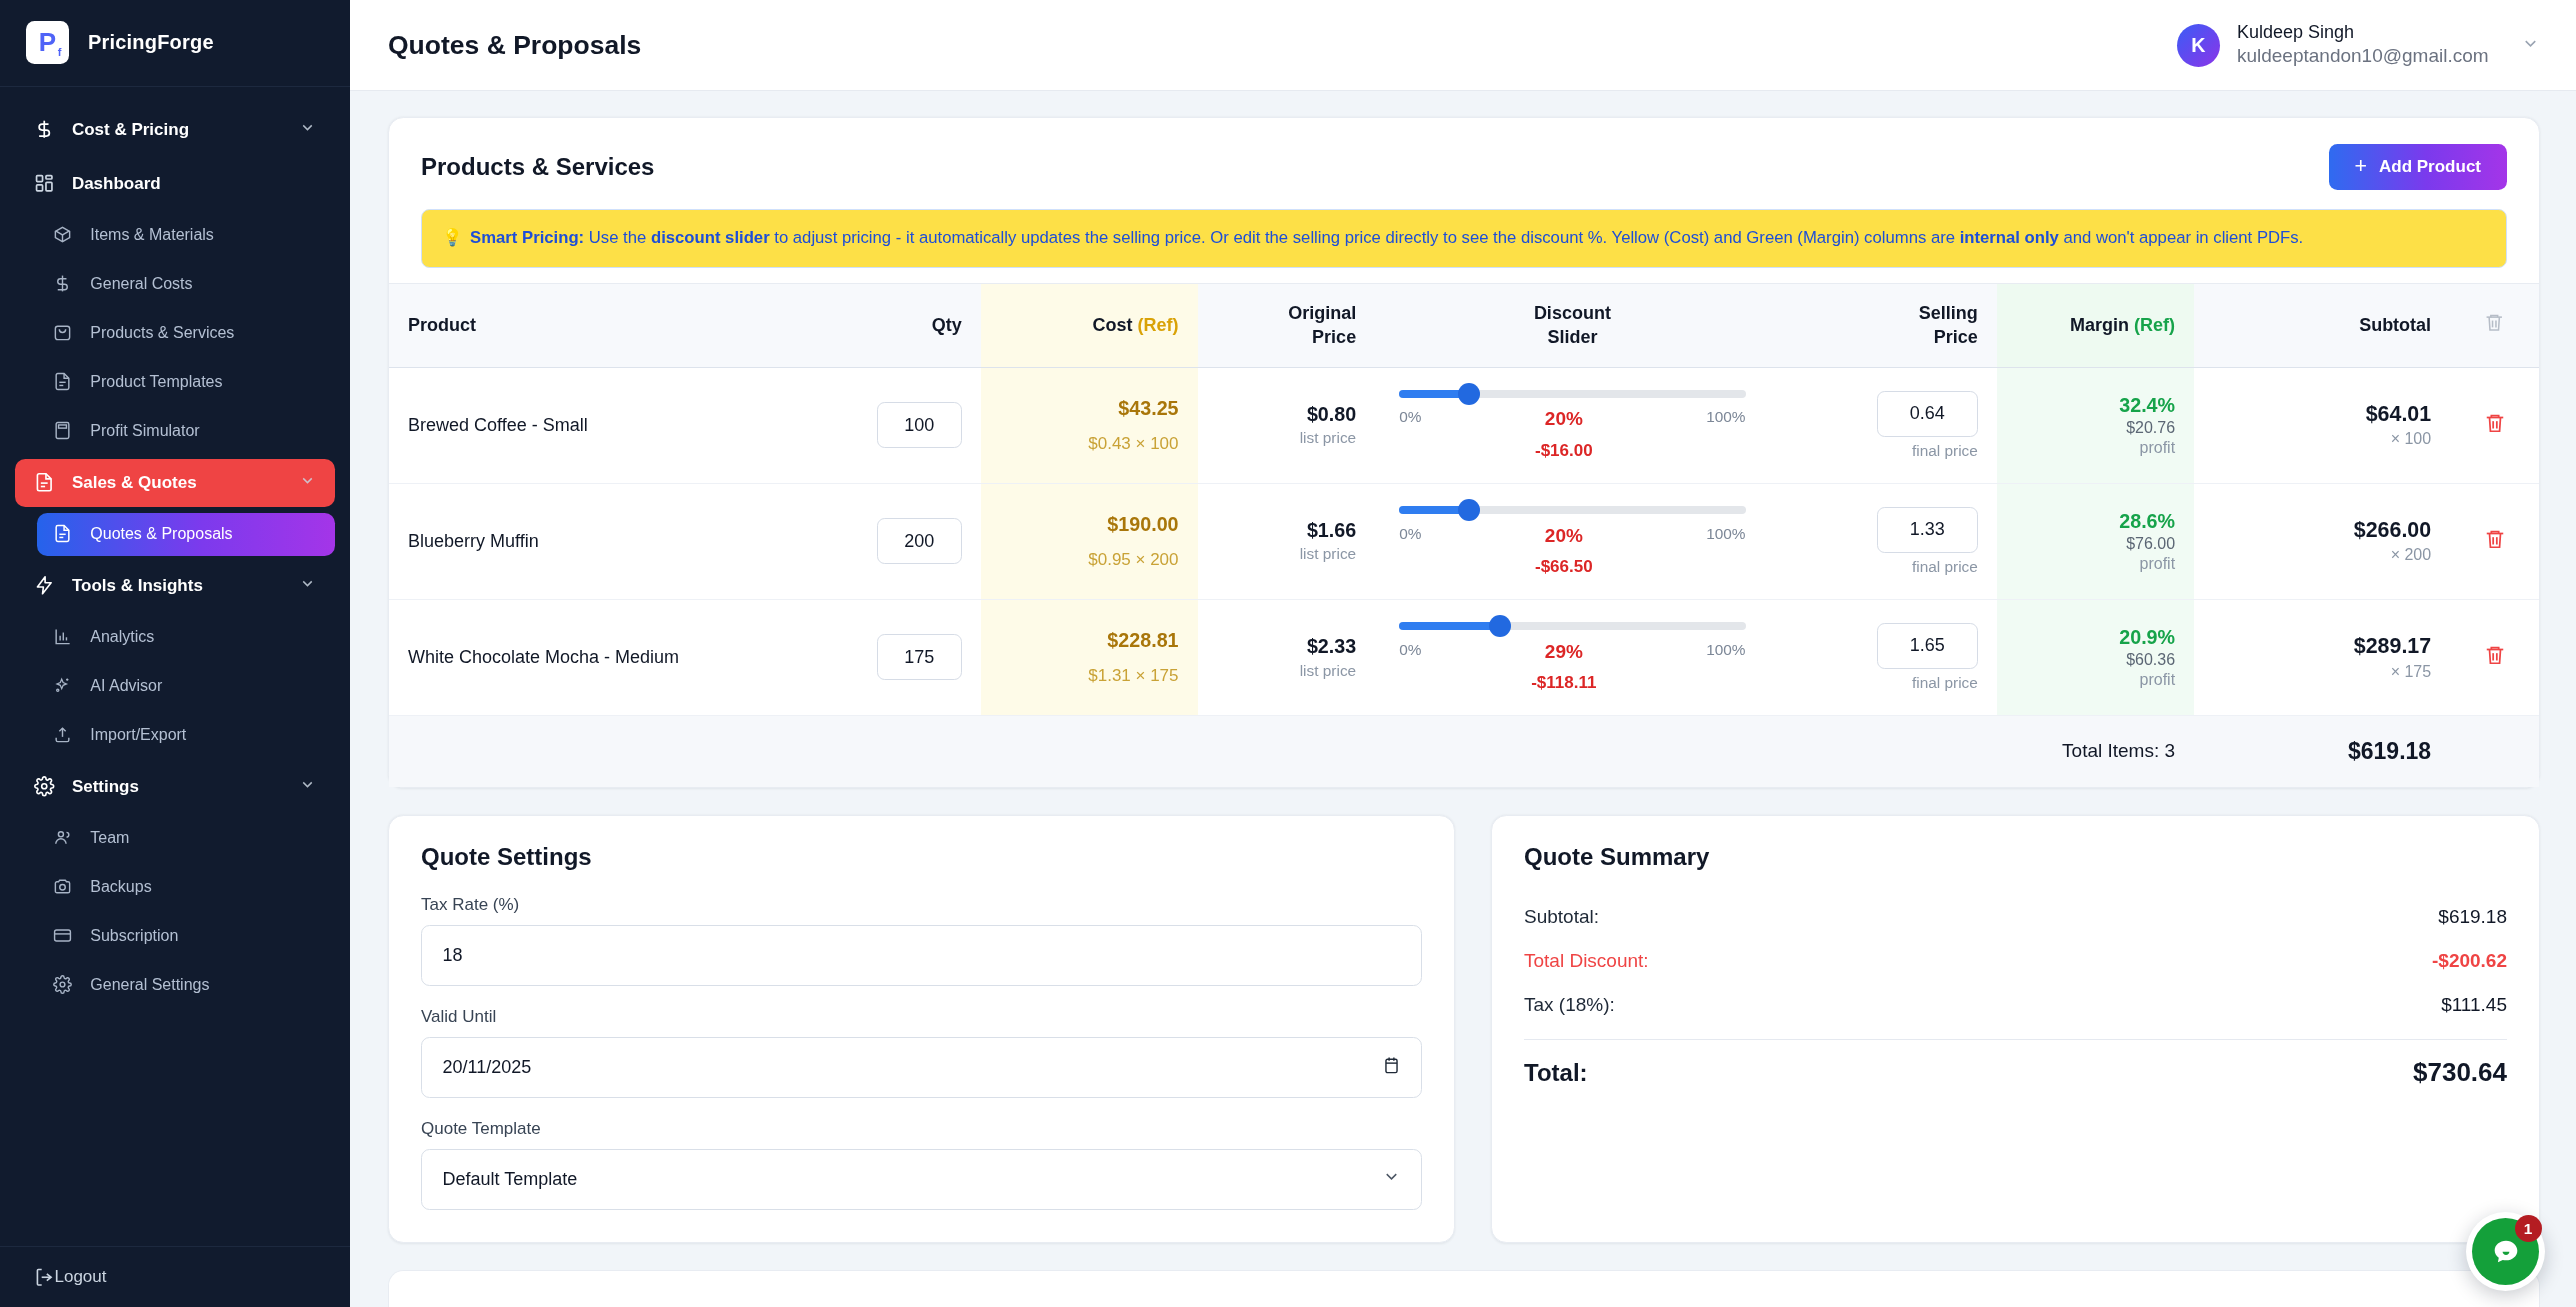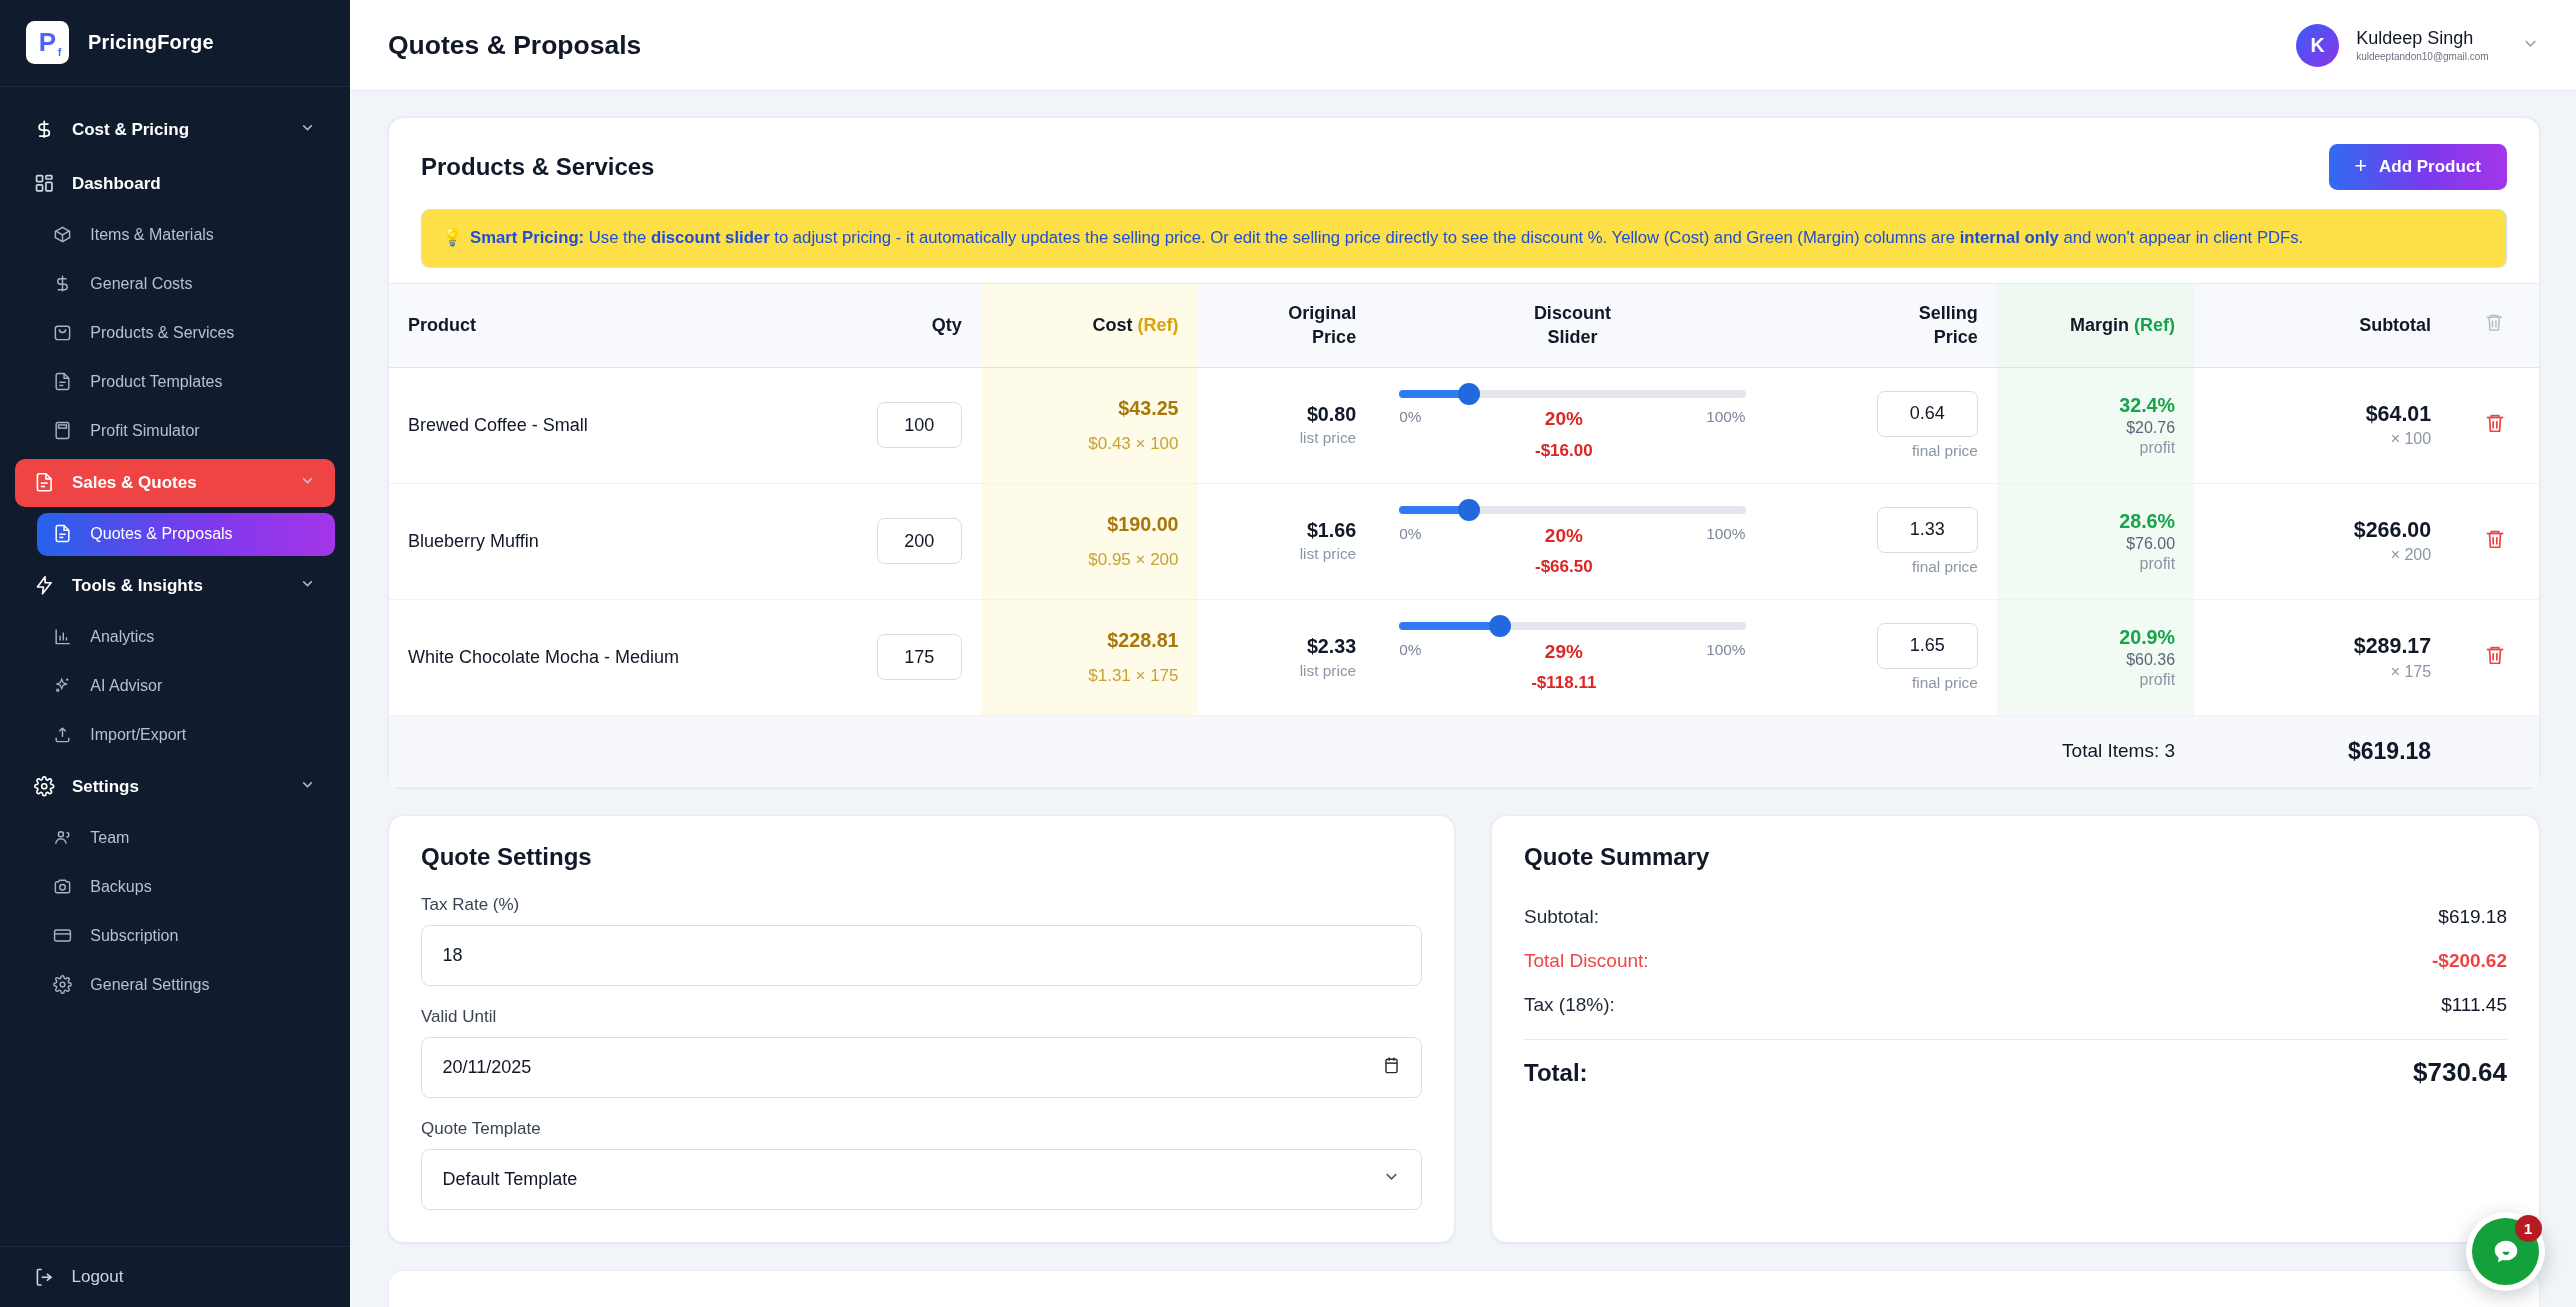--- a/index.html
+++ b/index.html
@@ -60,21 +60,21 @@
   }
   .nav-item .chev { margin-left: auto; opacity: .85; }
   .nav-icon { width: 20.5px; height: 20.5px; flex: 0 0 20.5px; display: block; }
   .nav-icon svg { display: block; }
 
   .logout-wrap {
     border-top: 0.9px solid #1d293f;
     padding: 20.5px 34px;
   }
   .logout {
-    display: flex; align-items: center; gap: 17px;
+    display: flex; align-items: center; 
     font-size: 17px; color: #cbd5e1; cursor: pointer;
   }
 
   
   .main { flex: 1 1 auto; display: flex; flex-direction: column; min-width: 0; background: #f1f5f9; }
 
   .topbar {
     height: 91px; flex: 0 0 91px;
     background: #ffffff;
     display: flex; align-items: center; justify-content: space-between;
@@ -83,21 +83,21 @@
   }
   .page-title { font-size: 26.5px; font-weight: bold; color: #111827; }
   .user-box { display: flex; align-items: center; gap: 17px; cursor: pointer; }
   .avatar {
     width: 43px; height: 43px; border-radius: 50%;
     background: linear-gradient(135deg,#3b5cf6 0%, #8b35e8 100%);
     color: #fff; font-size: 19.7px; font-weight: bold;
     display: flex; align-items: center; justify-content: center;
   }
   .user-name { font-size: 18px; color: #111827; font-weight: normal; line-height: 1.25; }
-  .user-mail { font-size: 10px; color: #6b7280; line-height: 1.3; }
+  .user-mail { font-size: 19px; color: #6b7280; line-height: 1.3; }
   .user-chev { margin-left: 15.4px; color: #9aa4b2; }
 
   .content { flex: 1 1 auto; padding: 26px 36px 0 38px; overflow: hidden; }
 
   .card {
     background: #ffffff; border-radius: 15.4px;
     border: 0.9px solid #e8ecf2;
     box-shadow: 0 0.9px 2.6px rgba(15,23,42,.07);
   }
 

